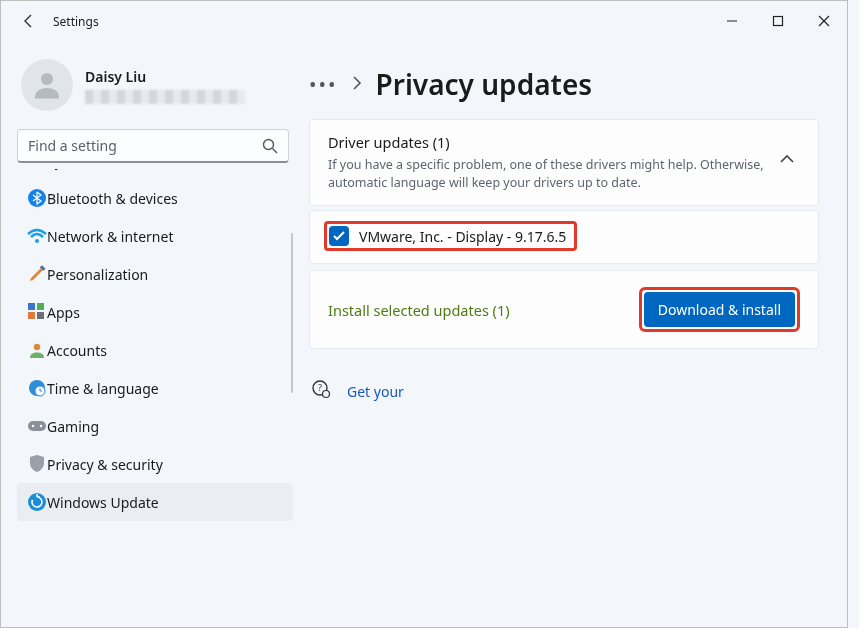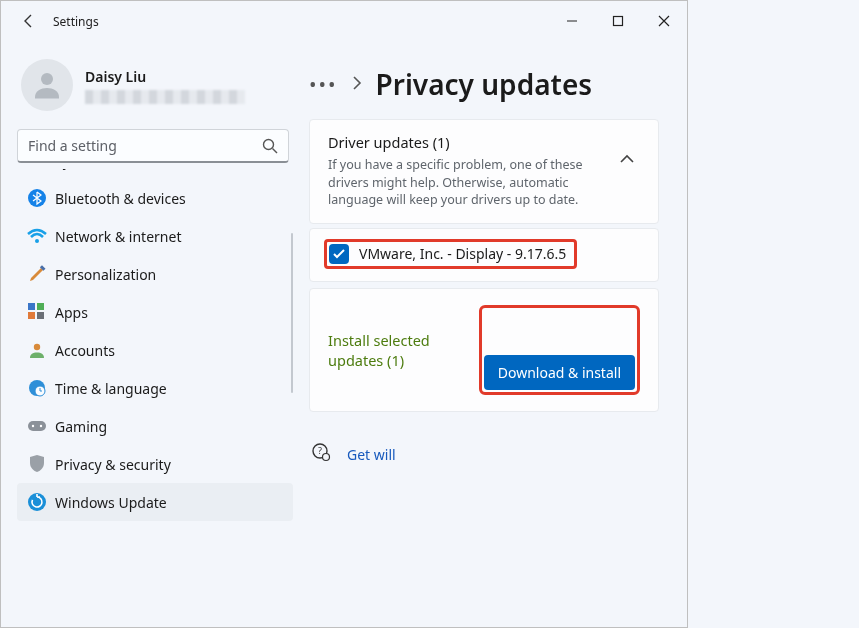--- a/index.html
+++ b/index.html
@@ -1,57 +1,57 @@
 <!DOCTYPE html>
 <html><head>
 <meta charset="utf-8">
 <style>
   * { box-sizing: border-box; margin: 0; padding: 0; font-family: "Segoe UI", system-ui, sans-serif; }
   html, body { width: 859px; height: 628px; background: #f3f6fb; overflow: hidden; }
-  .window { width: 688px; height: 628px; border: 1px solid #bfbfbf; background: #f3f6fb; display: flex; flex-direction: column; }
+  .window { width: 848px; height: 628px; border: 1px solid #bfbfbf; background: #f3f6fb; display: flex; flex-direction: column; }
   .titlebar { height: 40px; display: flex; align-items: center; padding: 0 0 0 12px; }
   .back { width: 32px; height: 32px; display: flex; align-items: center; justify-content: center; }
   .app-title { font-size: 12px; color: #222; margin-left: 8px; }
   .tb-controls { margin-left: auto; display: flex; }
   .tb-btn { width: 46px; height: 40px; display: flex; align-items: center; justify-content: center; }
   .body { flex: 1; display: flex; overflow: hidden; }
   .sidebar { width: 300px; padding: 0 8px 0 16px; display: flex; flex-direction: column; }
   .user { display: flex; align-items: center; gap: 12px; margin: 18px 0 14px 4px; }
   .avatar { width: 52px; height: 52px; border-radius: 50%; background: #e1e5ea; position: relative; display: flex; align-items: center; justify-content: center; }
   .avatar svg { width: 36px; height: 36px; fill: #b4bac1; }
   .uname { font-size: 14px; font-weight: 600; color: #1b1b1b; }
   .uemail { width: 160px; height: 14px; background: repeating-linear-gradient(90deg,#d3d7dd 0 8px,#e6e9ee 8px 16px); margin-top: 4px; filter: blur(1px); }
   .search { position: relative; margin: 4px 4px 10px 0; }
   .search input { width: 100%; height: 34px; border: 1px solid #d0d4d9; border-bottom: 2px solid #8a8f95; border-radius: 4px; background: #fbfdff; padding: 0 34px 0 10px; font-size: 14px; color: #555; outline: none; }
   .search input::placeholder { color: #5d6067; }
   .search .icon { position: absolute; right: 10px; top: 8px; width: 18px; height: 18px; }
   .nav { flex: 1; overflow: hidden; position: relative; margin-top: -4px; }
   .nav-inner { position: absolute; top: -28px; left: 0; right: 0; }
-  .nav-item { height: 38px; border-radius: 4px; display: flex; align-items: center; padding: 0 10px; gap: 8px; font-size: 14px; color: #1b1b1b; cursor: default; }
+  .nav-item { height: 38px; border-radius: 4px; display: flex; align-items: center; padding: 0 10px; gap: 0; font-size: 14px; color: #1b1b1b; cursor: default; }
   .nav-item.sel { background: #eaeef3; }
   .nav-icon { width: 20px; height: 20px; display: flex; align-items: center; justify-content: center; }
   .nav-sep { width: 2px; position: absolute; right: 0; top: 64px; height: 160px; background: #c3c8cf; border-radius: 1px; }
   .main { flex: 1; padding: 0 28px 0 8px; overflow: hidden; }
   .crumb { display: flex; align-items: center; gap: 14px; margin: 24px 0 16px 0; }
   .dots { font-size: 20px; color: #555; letter-spacing: 2px; }
   .chev { color: #666; }
   .ptitle { font-size: 28px; font-weight: 600; color: #1b1b1b; }
   .card { background: #fdfdfe; border: 1px solid #e7eaee; border-radius: 4px; margin-bottom: 4px; }
   .card-head { padding: 12px 18px 14px 18px; display: flex; align-items: flex-start; gap: 10px; }
   .ch-text { flex: 1; }
   .ch-title { font-size: 14.5px; color: #1b1b1b; margin-bottom: 4px; }
   .ch-sub { font-size: 12.5px; color: #5f656c; line-height: 1.4; }
   .chev-up { width: 26px; height: 26px; display: flex; align-items: center; justify-content: center; margin-top: 14px; }
   .driver-row { padding: 10px 14px 12px 14px; display: flex; align-items: flex-start; gap: 12px; }
   .cbox { width: 20px; height: 20px; background: #0067c0; border-radius: 4px; display: flex; align-items: center; justify-content: center; }
   .driver-label { font-size: 14px; color: #1b1b1b; }
   .hl-red { border: 3px solid #e13a2a; border-radius: 4px; padding: 2px 8px 2px 2px; display: inline-flex; align-items: center; gap: 10px; }
   .install-card { background: #fdfdfe; border: 1px solid #e7eaee; border-radius: 4px; padding: 16px 18px; display: flex; align-items: center; gap: 10px; margin-top: 6px; }
   .install-label { font-size: 14.5px; color: #4d7c0f; flex: 1; }
-  .dl-btn { background: #0067c0; color: #fff; border: none; border-radius: 4px; padding: 8px 14px; font-size: 14px; margin-top: 45px; }
+  .dl-btn { background: #0067c0; color: #fff; border: none; border-radius: 4px; padding: 8px 14px; font-size: 14px; }
   .hl-red2 { border: 3px solid #e13a2a; border-radius: 6px; padding: 2px; display: inline-block; }
   .help { display: flex; align-items: center; gap: 16px; margin-top: 30px; padding-left: 2px; }
   .help a { color: #185abd; font-size: 14px; text-decoration: none; }
 </style>
 </head>
 <body>
 <div class="window">
 
   <div class="titlebar">
     <div class="back">
@@ -237,17 +237,17 @@
           <button class="dl-btn">Download &amp; install</button>
         </span>
       </div>
 
       <div class="help">
         <span><svg width="20" height="20">
               <circle cx="9" cy="9" r="7" stroke="#333" stroke-width="1.4" fill="none"></circle>
               <circle cx="15" cy="15" r="3.5" stroke="#333" stroke-width="1.2" fill="#f3f6fb"></circle>
               <text x="9" y="12" font-size="9" text-anchor="middle" fill="#333">?</text>
             </svg></span>
-        <a href="#">Get will</a>
+        <a href="#">Get your</a>
       </div>
     </div>
   </div>
 </div>
 
 </body></html>

